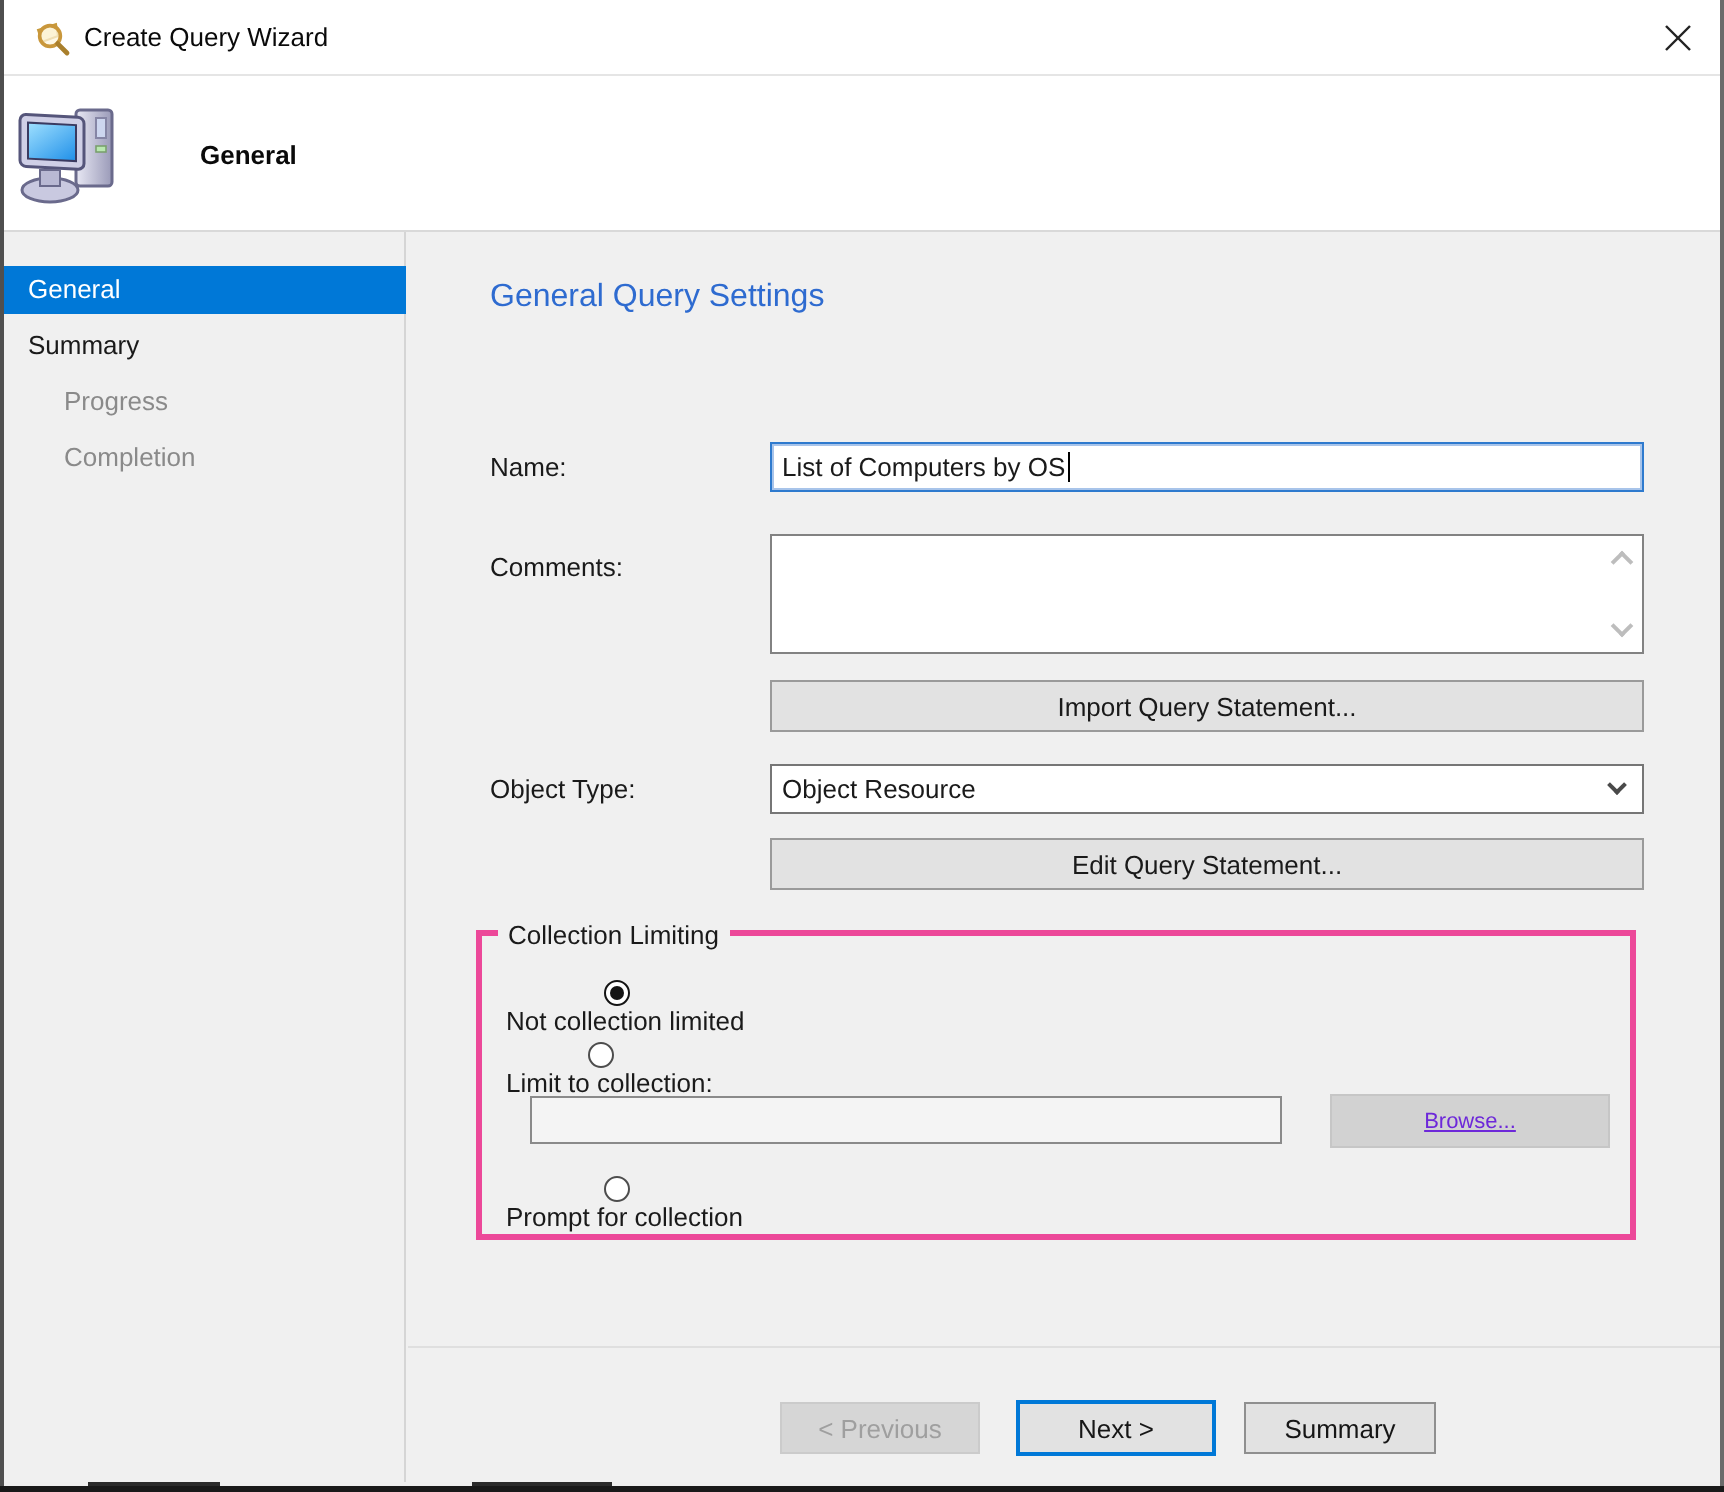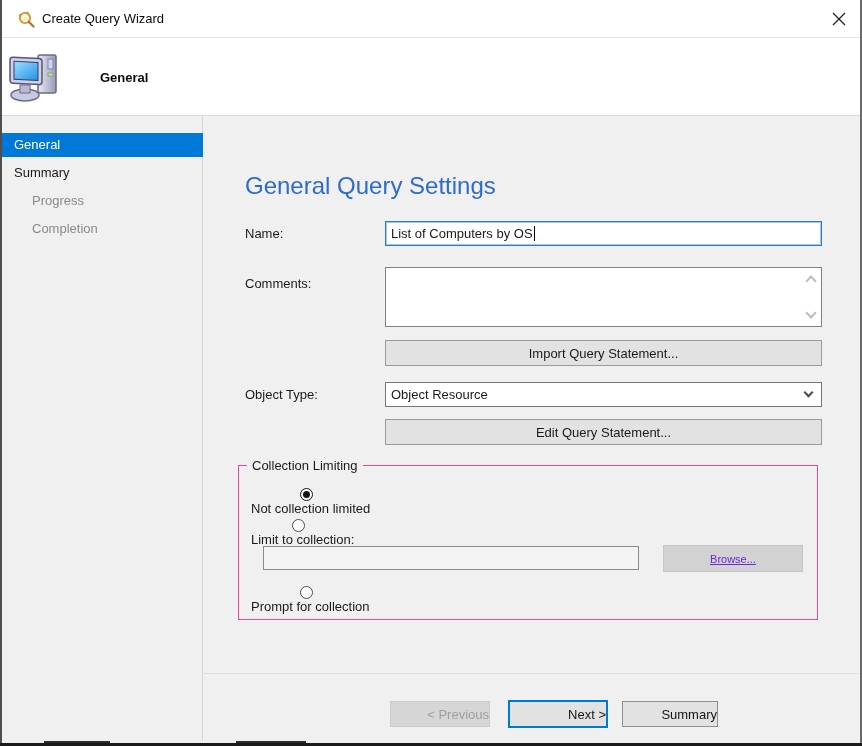--- a/index.html
+++ b/index.html
@@ -28,51 +28,51 @@
 
   
   .body { position:absolute; left:0; top:116px; width:862px; height:628px; background:#f0f0f0; }
   .sidebar { position:absolute; left:0; top:0; width:203px; height:628px; background:#f0f0f0; border-right:1px solid #d5d5d5; }
   .nav { position:absolute; left:0; top:17px; width:203px; }
   .nav-item { height:24px; line-height:24px; padding-left:14px; margin-bottom:4px; color:#1a1a1a; cursor:default; }
   .nav-item.selected { background:#0078d7; color:#ffffff; }
   .nav-item.disabled { color:#8a8a8a;padding-left:32px; }
 
   .content { position:absolute; left:204px; top:0; width:658px; height:628px; }
-  .heading { position:absolute; left:41px; top:24px; font-size:24px; color:#2e6bd0;margin-top:32px; }
+  .heading { position:absolute; left:41px; top:24px; font-size:16px; color:#2e6bd0; }
 
   .fieldlabel { position:absolute; font-size:13px; color:#1a1a1a; }
 
   .name-field { position:absolute; left:181px; top:105px; width:437px; height:25px; background:#ffffff; border:1px solid #2e7ace; box-shadow:inset 0 0 0 1px rgba(62,125,209,.45); padding:4px 4px 0 5px; font-size:13px; white-space:nowrap; overflow:hidden; }
   .caret { display:inline-block; width:1px; height:15px; background:#000; vertical-align:-3px; margin-left:1px; }
 
   .comments-box { position:absolute; left:181px; top:151px; width:437px; height:60px; background:#ffffff; border:1px solid #828282; }
   .sb-up, .sb-down { position:absolute; right:6px; width:8px; height:8px; border-top:2px solid #bdbdbd; border-left:2px solid #bdbdbd; }
   .sb-up   { top:9px;  transform:rotate(45deg); }
   .sb-down { bottom:9px; transform:rotate(225deg); }
 
   .wide-btn { position:absolute; left:181px; width:437px; height:26px; background:#e2e2e2; border:1px solid #9a9a9a; font-family:"Liberation Sans", sans-serif; font-size:13px; color:#1a1a1a; text-align:center; }
 
   .combo { position:absolute; left:181px; top:266px; width:437px; height:25px; background:#ffffff; border:1px solid #767676; padding:4px 22px 0 5px; font-size:13px; }
   .combo-chevron { position:absolute; right:9px; top:6px; width:7px; height:7px; border-right:2px solid #4a4a4a; border-bottom:2px solid #4a4a4a; transform:rotate(45deg); }
 
-  .groupbox { position:absolute; left:34px; top:349px; width:580px; height:155px; border:1px solid #ec4899; }
+  .groupbox { position:absolute; left:34px; top:349px; width:580px; height:155px; border:3px solid #ec4899; }
   .groupbox-title { position:absolute; left:8px; top:-8px; background:#f0f0f0; padding:0 5px; font-size:13px; color:#1a1a1a; }
 
   .radio-row { position:absolute; display:flex; align-items:center;flex-direction:column; }
   .radio { width:13px; height:13px; border-radius:50%; background:#ffffff; border:1px solid #4d4d4d; margin-right:8px; position:relative; flex:none; }
   .radio.checked { border:1px solid #141414; }
   .radio.checked::after { content:""; position:absolute; left:2px; top:2px; width:7px; height:7px; border-radius:50%; background:#141414; }
 
   .collection-input { position:absolute; left:24px; top:80px; width:376px; height:24px; background:#f4f4f4; border:1px solid #8a8a8a; }
   .browse-btn { position:absolute; left:424px; top:79px; width:140px; height:27px; background:#d2d2d2; border:1px solid #c6c6c6; color:#6d28d9; font-family:"Liberation Sans", sans-serif; font-size:11px;text-decoration:underline; }
 
   .footer-sep { position:absolute; left:204px; top:557px; width:658px; height:1px; background:#dfdfdf; }
   .footer { position:absolute; left:204px; top:558px; width:658px; height:70px; background:#f0f0f0; }
-  .btn { position:absolute; top:27px; height:26px; background:#e2e2e2; border:1px solid #8f8f8f; font-family:"Liberation Sans", sans-serif; font-size:13px; color:#161616; text-align:right; }
+  .btn { position:absolute; top:27px; height:26px; background:#e2e2e2; border:1px solid #8f8f8f; font-family:"Liberation Sans", sans-serif; font-size:13px; color:#161616; text-align:center; }
   .btn.disabled { background:#d6d6d6; border:1px solid #cbcbcb; color:#9f9f9f; }
   .btn.default { border:2px solid #0078d7; top:26px; height:28px; }
   .btn-prev { left:186px; width:100px; }
   .btn-next { left:304px; width:100px; }
   .btn-summary { left:418px; width:96px; }
   .btn-cancel { left:530px; width:100px; }
 
   
   .behind-sliver { position:absolute; left:0; bottom:3px; width:862px; height:2px; background:#efefef; z-index:49; }
   .behind-frag1 { position:absolute; left:44px; bottom:3px; width:66px; height:2px; background:#2b2b2b; z-index:49; }

